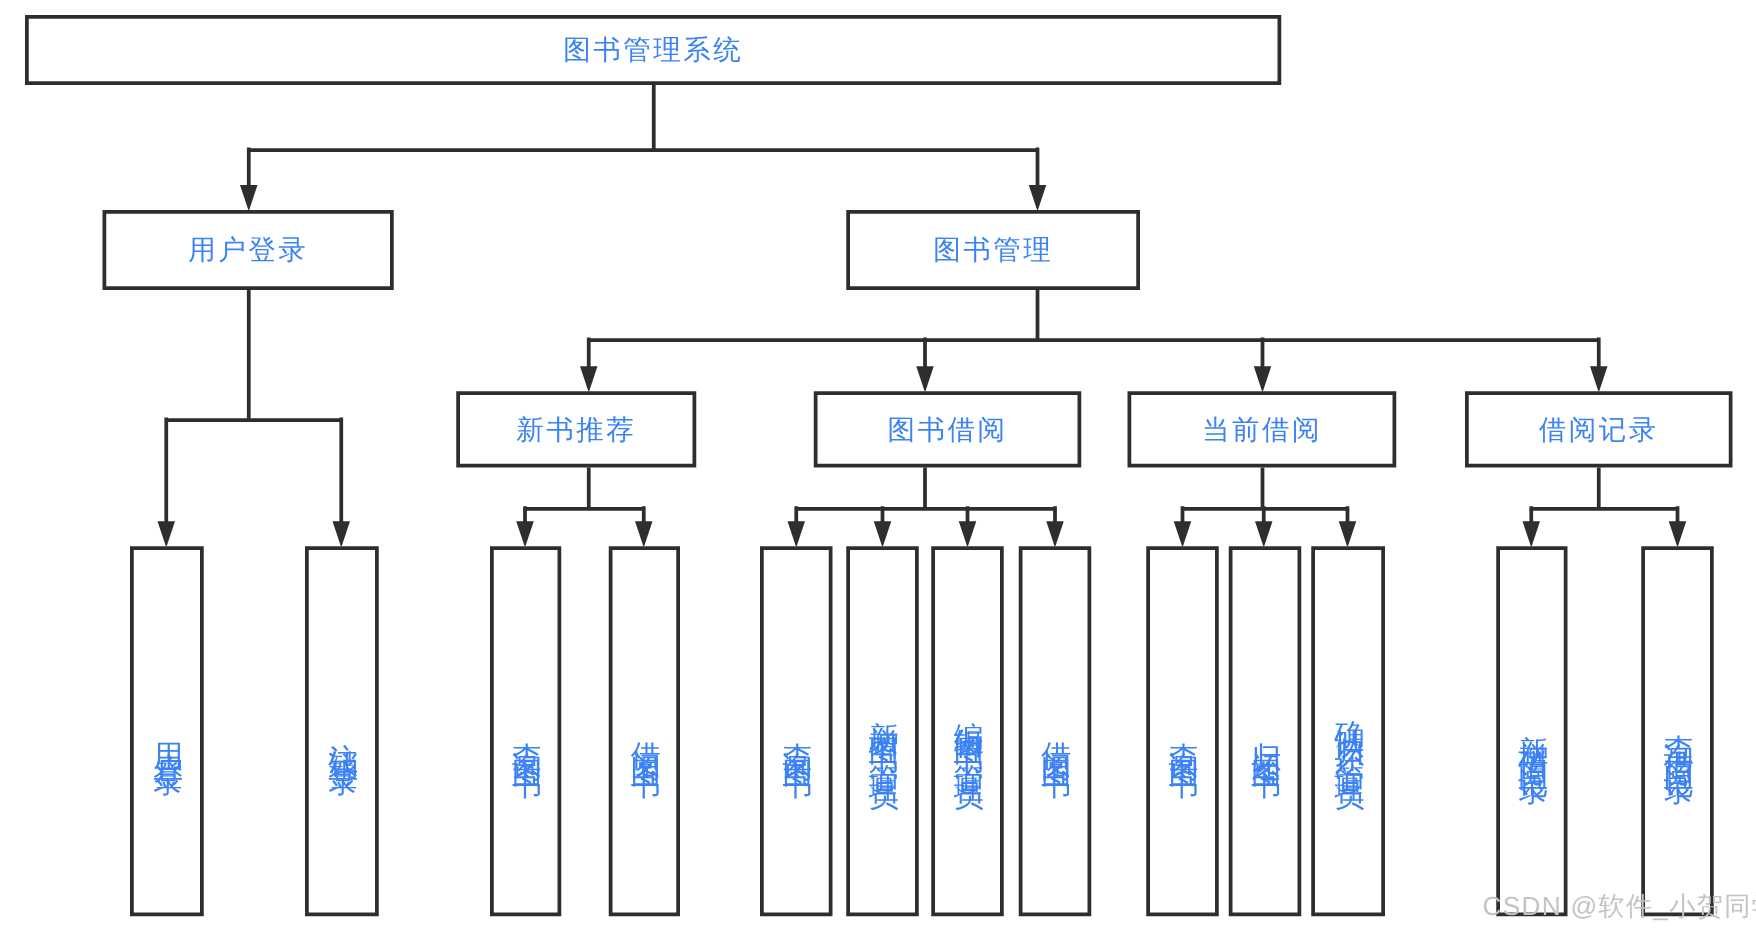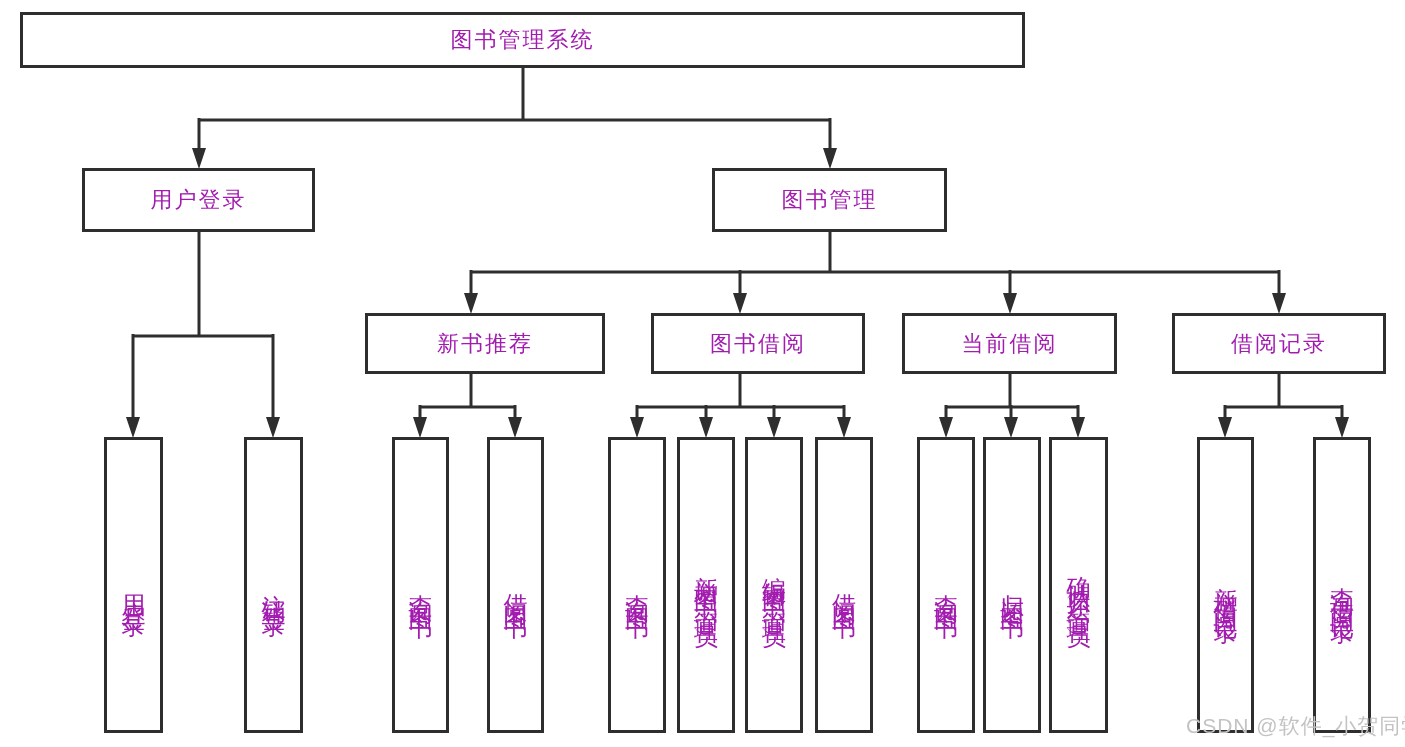--- a/index.html
+++ b/index.html
@@ -17,21 +17,21 @@
     width: 1405px; height: 747px;
   }
   .node {
     position: absolute;
     box-sizing: border-box;
     border: 3px solid #2e2e2e;
     background: #ffffff;
     display: flex;
     align-items: center;
     justify-content: center;
-    color: #a21caf;
+    color: #3b82f6;
   }
   .hbox .label {
     font-size: 22px;
     letter-spacing: 2px;
     white-space: nowrap;
     line-height: 1;
   }
   .vbox .label {
     writing-mode: vertical-rl;
     text-orientation: mixed;
@@ -91,25 +91,25 @@
     </g>
   </svg>
 
   <div class="node hbox" style="left:20px; top:12px; width:1005px; height:56px;">
     <span class="label">图书管理系统</span>
   </div>
 
   <div class="node hbox" style="left:82px; top:168px; width:233px; height:64px;">
     <span class="label">用户登录</span>
   </div>
-  <div class="node hbox" style="left:712px; top:168px; width:235px; height:64px;text-align:center;">
+  <div class="node hbox" style="left:677px; top:168px; width:235px; height:64px;text-align:center;">
     <span class="label">图书管理</span>
   </div>
 
-  <div class="node hbox" style="left:365px; top:313px; width:240px; height:61px;">
+  <div class="node hbox" style="left:365px; top:313px; width:192px; height:61px;">
     <span class="label">新书推荐</span>
   </div>
   <div class="node hbox" style="left:633px; top:313px; width:214px; height:61px;margin-left:18px;">
     <span class="label">图书借阅</span>
   </div>
   <div class="node hbox" style="left:902px; top:313px; width:215px; height:61px;">
     <span class="label">当前借阅</span>
   </div>
   <div class="node hbox" style="left:1172px; top:313px; width:214px; height:61px;">
     <span class="label">借阅记录</span>

